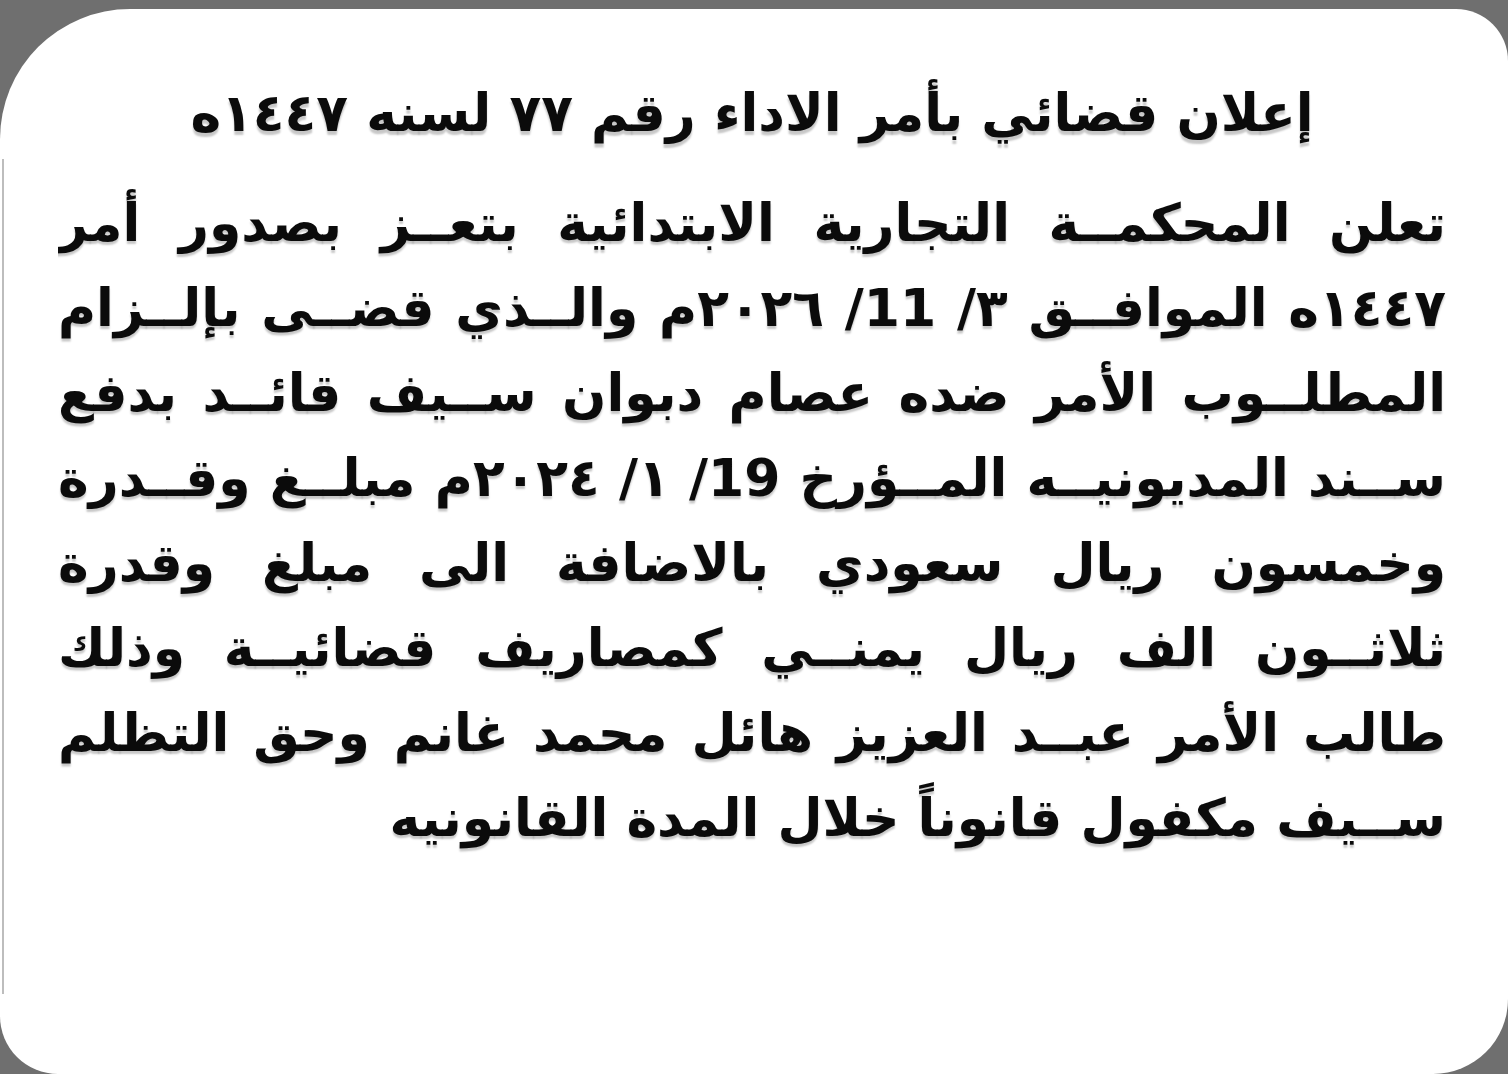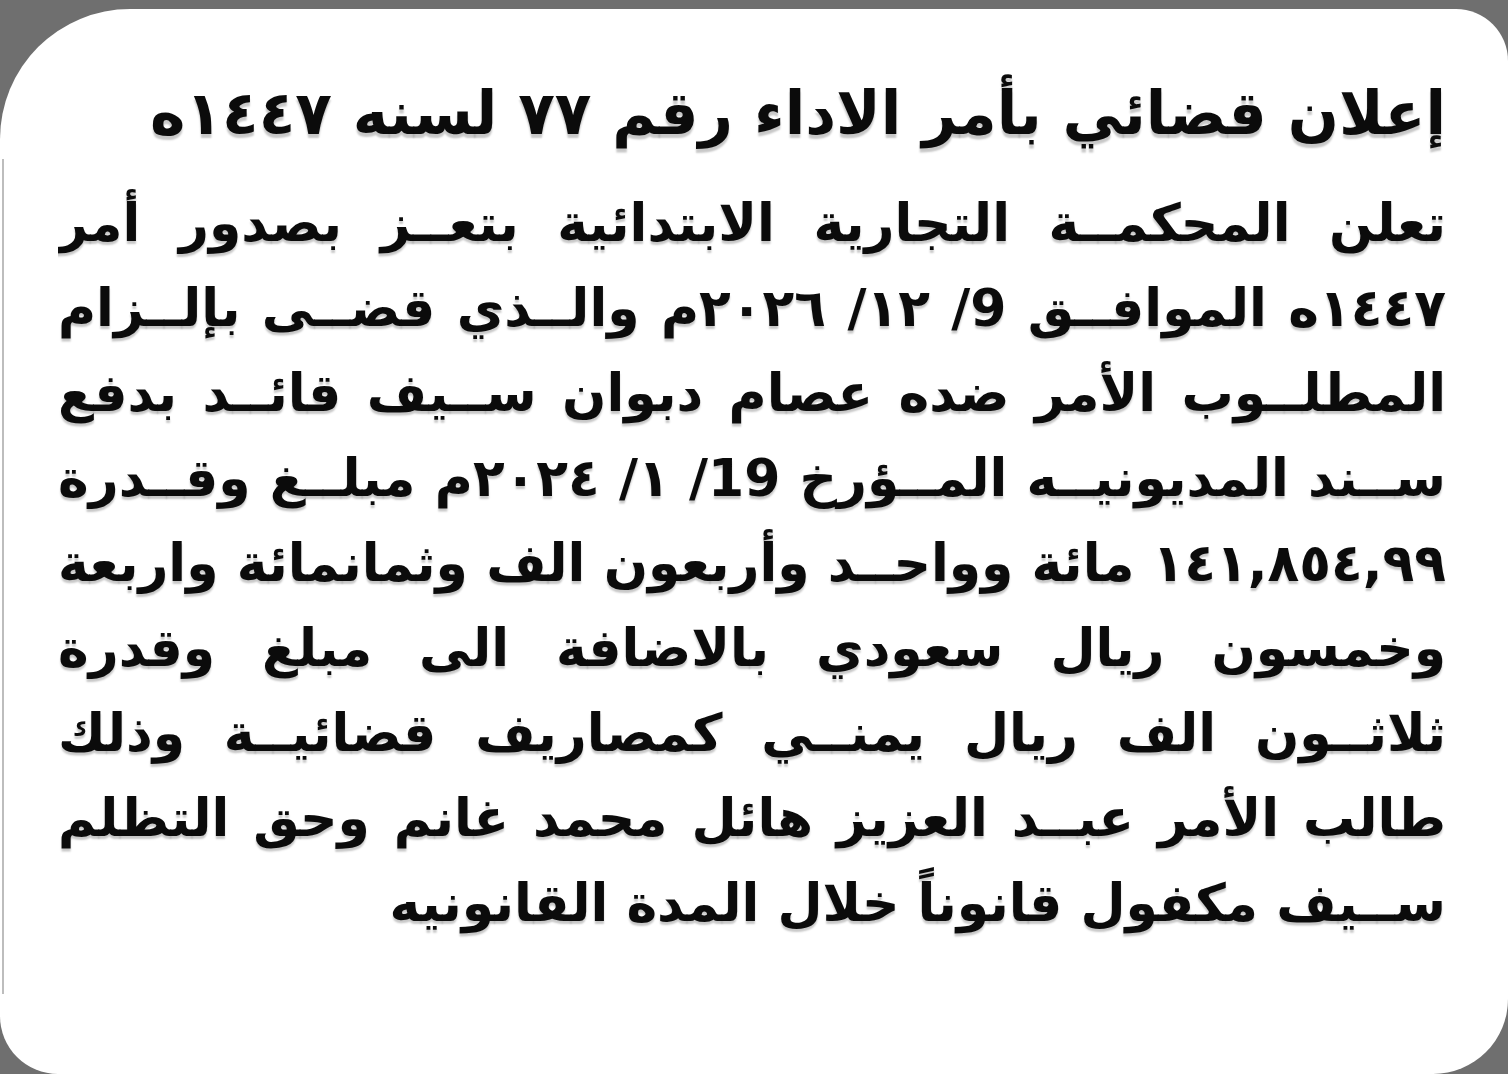--- a/index.html
+++ b/index.html
@@ -40,23 +40,24 @@
     background: #bdbdbd;
   }
   .content {
     position: absolute;
     inset: 0;
     padding: 48px 62px 0 58px;
     direction: rtl;
     color: var(--ink);
   }
   .title {
-    font-size: 60px;
+    font-size: 52px;
     font-weight: bold;
     line-height: 112px;
+    text-align: center;
     white-space: nowrap;
     letter-spacing: 0;
     color: var(--ink);
     text-shadow: 0 4px 2px rgba(0,0,0,0.22);
     margin-bottom: 12px;
   }
   .body-text {
     font-size: 52px;
     font-weight: bold;
     color: var(--ink);
@@ -76,24 +77,23 @@
 </head>
 <body>
 
 <div class="stage">
   <div class="card">
     <div class="scan-edge-left"></div>
     <div class="content">
       <div class="title">إعلان قضائي بأمر الاداء رقم ٧٧ لسنه ١٤٤٧ه</div>
       <div class="body-text">
         <div class="line">تعلن المحكمــة التجارية الابتدائية بتعــز بصدور أمر الاداء</div>
-        <div class="line">١٤٤٧ه الموافــق 9/ ١٢/ ٢٠٢٦م والــذي قضــى بإلــزام</div>
+        <div class="line">١٤٤٧ه الموافــق ٣/ 11/ ٢٠٢٦م والــذي قضــى بإلــزام</div>
         <div class="line">المطلــوب الأمر ضده عصام دبوان ســيف قائــد بدفع قيمة</div>
         <div class="line">ســند المديونيــه المــؤرخ 19/ ١/ ٢٠٢٤م مبلــغ وقــدرة</div>
-        <div class="line">١٤١,٨٥٤,٩٩ مائة وواحــد وأربعون الف وثمانمائة واربعة</div>
         <div class="line">وخمسون ريال سعودي بالاضافة الى مبلغ وقدرة ٣٠,٠٠٠</div>
         <div class="line">ثلاثــون الف ريال يمنــي كمصاريف قضائيــة وذلك للدائن</div>
         <div class="line">طالب الأمر عبــد العزيز هائل محمد غانم وحق التظلم من</div>
         <div class="line last">ســيف مكفول قانوناً خلال المدة القانونيه</div>
       </div>
     </div>
   </div>
 </div>
 
 </body></html>

